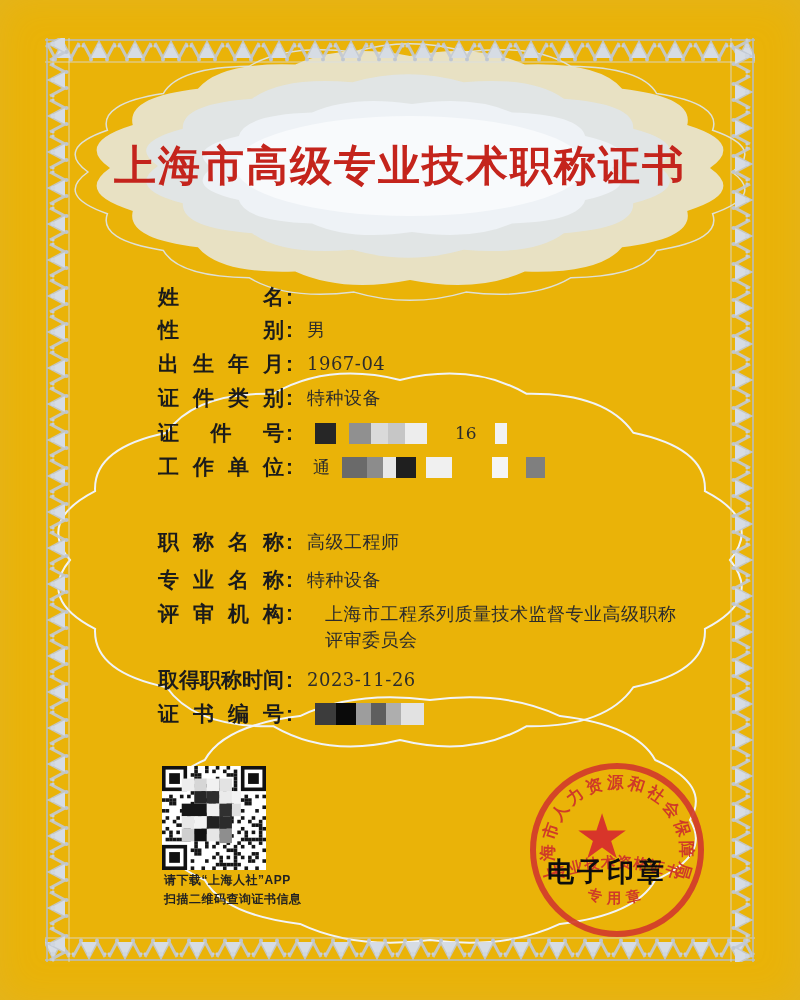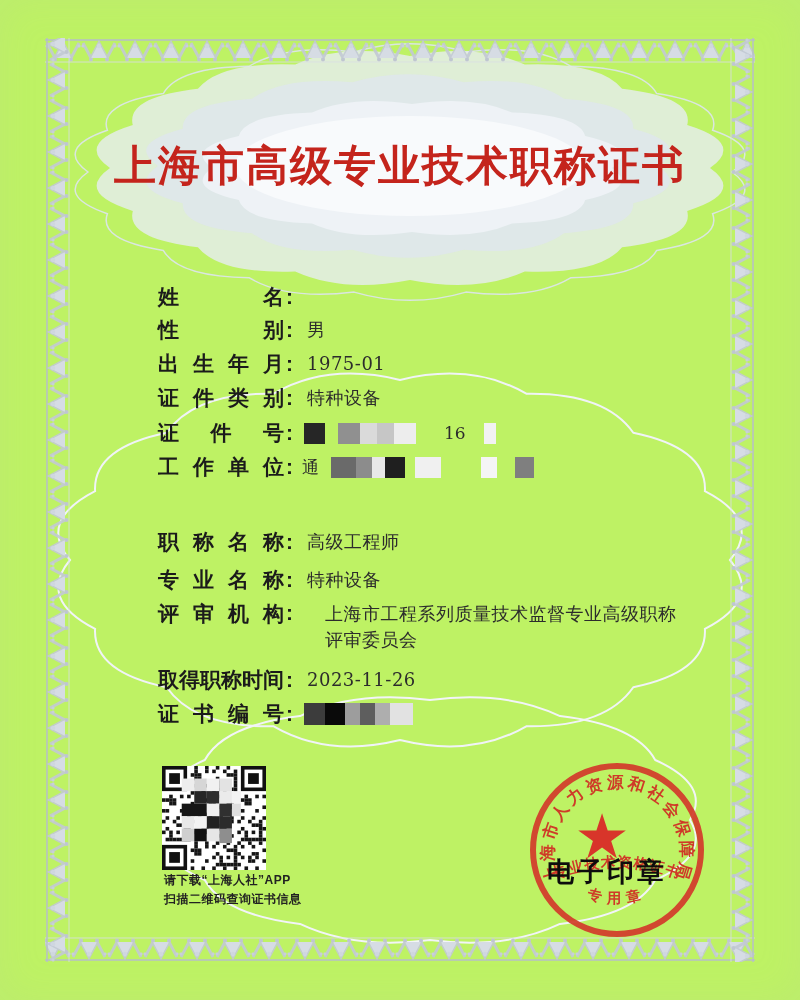--- a/index.html
+++ b/index.html
@@ -1,38 +1,38 @@
 <!DOCTYPE html>
 <html><head>
 <meta charset="utf-8">
 <style>
   html,body{margin:0;padding:0;background:#ffffff;}
   .certificate{
-    position:relative;width:800px;height:1000px;background:#bef264;
+    position:relative;width:800px;height:1000px;background:#eab308;
     font-family:"Liberation Sans",sans-serif;overflow:hidden;
     box-shadow:inset 0 0 40px rgba(180,188,200,.12);
   }
   svg{display:block;}
   .layer{position:absolute;left:0;top:0;pointer-events:none;}
   .title{
     position:absolute;left:0;top:138px;width:100%;text-align:center;
     font-size:42px;font-weight:bold;color:#c4241c;letter-spacing:2px;
   }
   .row{position:absolute;left:158px;height:26px;display:flex;align-items:center;}
   .lbl{
     width:126px;display:flex;justify-content:space-between;
     font-size:21px;font-weight:bold;color:#1b1b1b;line-height:26px;
   }
   .colon{font-size:21px;font-weight:bold;color:#1b1b1b;margin-left:2px;}
   .val{
     margin-left:14px;font-family:"DejaVu Serif",serif;font-size:18px;
     color:#2c2c2c;letter-spacing:.5px;line-height:26px;white-space:nowrap;
   }
   .val.wrap{white-space:normal;width:368px;line-height:26px;margin-left:32px;}
-  .valflex{margin-left:9px;display:flex;align-items:center;}
+  .valflex{margin-left:20px;display:flex;align-items:center;}
   .ktext{font-family:"DejaVu Serif",serif;font-size:17px;color:#2c2c2c;}
   .blk{height:21px;flex:0 0 auto;}
   .qr-caption{
     position:absolute;left:164px;top:871px;font-size:12px;font-weight:bold;
     color:#222;line-height:19px;letter-spacing:.5px;
   }
   .seal-overlay{
     position:absolute;left:547px;top:854px;font-size:27px;font-weight:bold;
     color:#0d0d0d;letter-spacing:3px;
   }
@@ -103,21 +103,21 @@
   </div>
 
   <div class="row" style="top:351px">
     <div class="lbl jchars">
         <span>出</span>
         <span>生</span>
         <span>年</span>
         <span>月</span>
       </div>
     <div class="colon">:</div>
-    <div class="val">1975-01</div>
+    <div class="val">1967-04</div>
   </div>
 
   <div class="row" style="top:385px">
     <div class="lbl jchars">
         <span>证</span>
         <span>件</span>
         <span>类</span>
         <span>别</span>
       </div>
     <div class="colon">:</div>

